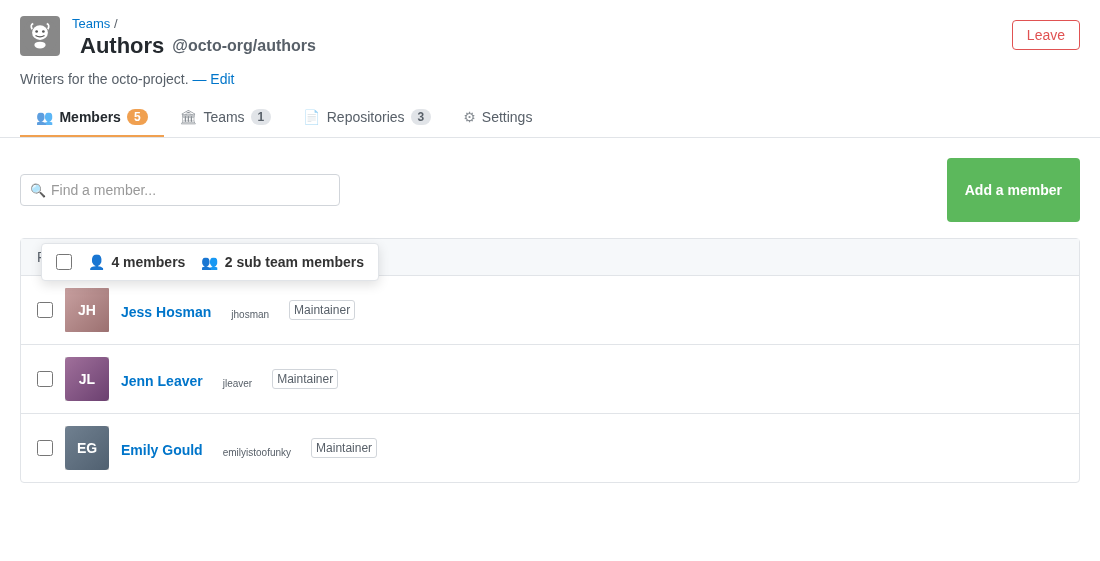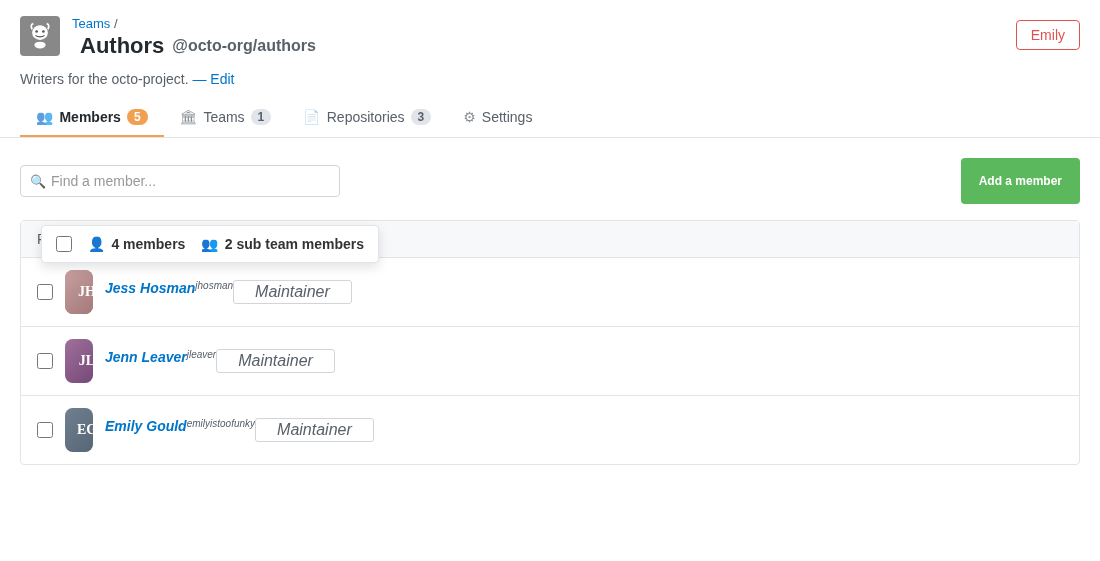--- a/index.html
+++ b/index.html
@@ -30,46 +30,46 @@
     .tab.active .badge { background: #f0a050; color: #fff; }
     .tab-icon { font-size: 14px; opacity: 0.7; }
 
     
     .content { padding: 20px; }
     .search-add-row { display: flex; justify-content: space-between; align-items: center; margin-bottom: 16px; }
     .search-input-wrap { position: relative; width: 320px; }
     .search-icon { position: absolute; left: 10px; top: 50%; transform: translateY(-50%); color: #999; font-size: 13px; }
     .search-input { width: 100%; padding: 7px 10px 7px 30px; border: 1px solid #d1d5da; border-radius: 4px; font-size: 14px; color: #24292e; outline: none; }
     .search-input::placeholder { color: #999; }
-    .add-member-button { background: #5cb85c; color: #fff; border: none; padding: 16px 18px; border-radius: 4px; font-size: 12px; font-weight: 600; cursor: pointer; }
+    .add-member-button { background: #5cb85c; color: #fff; border: none; padding: 24px 18px; border-radius: 4px; font-size: 14px; font-weight: 600; cursor: pointer; }
 
     
     .members-table { border: 1px solid #e1e4e8; border-radius: 4px; overflow: visible; }
     .members-header { background: #f6f8fa; padding: 10px 16px; display: flex; align-items: center; justify-content: space-between; border-bottom: 1px solid #e1e4e8; position: relative; }
     .header-checkbox { width: 16px; height: 16px; cursor: pointer; }
     .members-count { display: flex; align-items: center; gap: 6px; font-weight: 600; font-size: 14px; }
     .sub-team-count { display: flex; align-items: center; gap: 6px; font-size: 14px; color: #333; }
     .members-header-right { font-size: 14px; color: #586069; display: flex; align-items: center; gap: 4px; cursor: pointer; }
 
     
     .tooltip-popup { position: absolute; top: 4px; left: 20px; background: #fff; border: 1px solid #e1e4e8; border-radius: 4px; padding: 10px 14px; box-shadow: 0 4px 12px rgba(0,0,0,0.12); display: flex; align-items: center; gap: 16px; z-index: 10; white-space: nowrap; font-weight: 600; }
 
     
     .member-row { display: flex; align-items: center; padding: 12px 16px; border-bottom: 1px solid #e1e4e8; gap: 12px; }
     .member-row:last-child { border-bottom: none; }
     .row-checkbox { width: 16px; height: 16px; cursor: pointer; }
-    .member-avatar { width: 28px; height: 44px; border-radius: 8px; overflow: hidden; background: #ccc; flex-shrink: 0; font-family: Liberation Serif, serif; }
+    .member-avatar { width: 44px; height: 44px; border-radius: 1px; overflow: hidden; background: #ccc; flex-shrink: 0; }
     .avatar-placeholder { width: 44px; height: 44px; border-radius: 4px; display: flex; align-items: center; justify-content: center; font-size: 20px; color: #fff; font-weight: bold; }
     .avatar1 { background: linear-gradient(135deg, #c8a0a0 0%, #9b7070 100%); }
     .avatar2 { background: linear-gradient(135deg, #a0709b 0%, #6b4070 100%); }
     .avatar3 { background: linear-gradient(135deg, #708090 0%, #506070 100%); }
-    .member-info { display: flex; align-items: flex-start; gap: 0; font-style: italic; }
+    .member-info { display: flex; align-items: flex-end; gap: 20px; }
     .member-name { color: #0075ca; font-weight: 600; font-size: 14px; text-decoration: none; }
     .member-handle { color: #586069; font-size: 10px; }
-    .role-badge { border: 1px solid #d1d5da; color: #586069; padding: 2px 21px; border-radius: 3px; font-size: 16px; }
+    .role-badge { border: 1px solid #d1d5da; color: #586069; padding: 2px 4px; border-radius: 3px; font-size: 12px; }
   </style>
 </head>
 <body>
 
 <div class="page-wrapper">
 
   <div class="page-header">
     <div class="header-top">
       <div class="header-left">
 
@@ -89,21 +89,21 @@
           <div class="breadcrumb">
             <a href="#">Teams</a>
             <span> /</span>
           </div>
           <div class="page-title">
             <span>Authors</span>
             <span class="handle">@octo-org/authors</span>
           </div>
         </div>
       </div>
-      <button class="leave-button">Emily</button>
+      <button class="leave-button">Leave</button>
     </div>
     <div class="description">
       <span>Writers for the octo-project.</span>
       <a href="#">— Edit</a>
     </div>
 
     <div class="tabs">
       <div class="tab active">
         <span class="tab-icon">👥</span>
         <span>Members</span>

